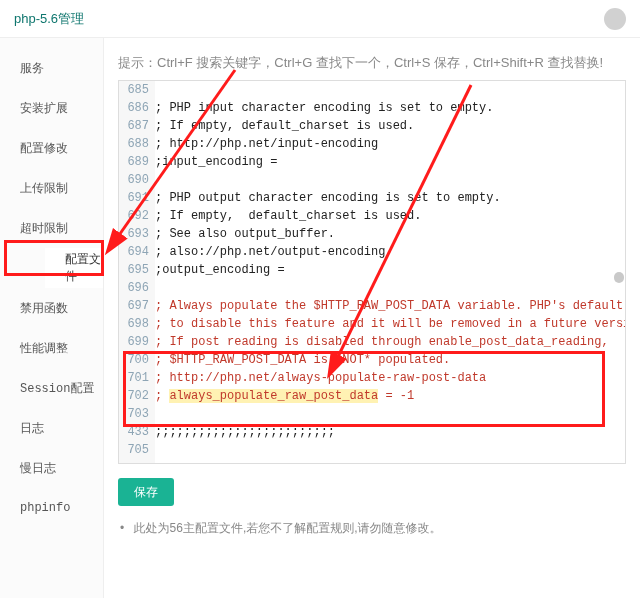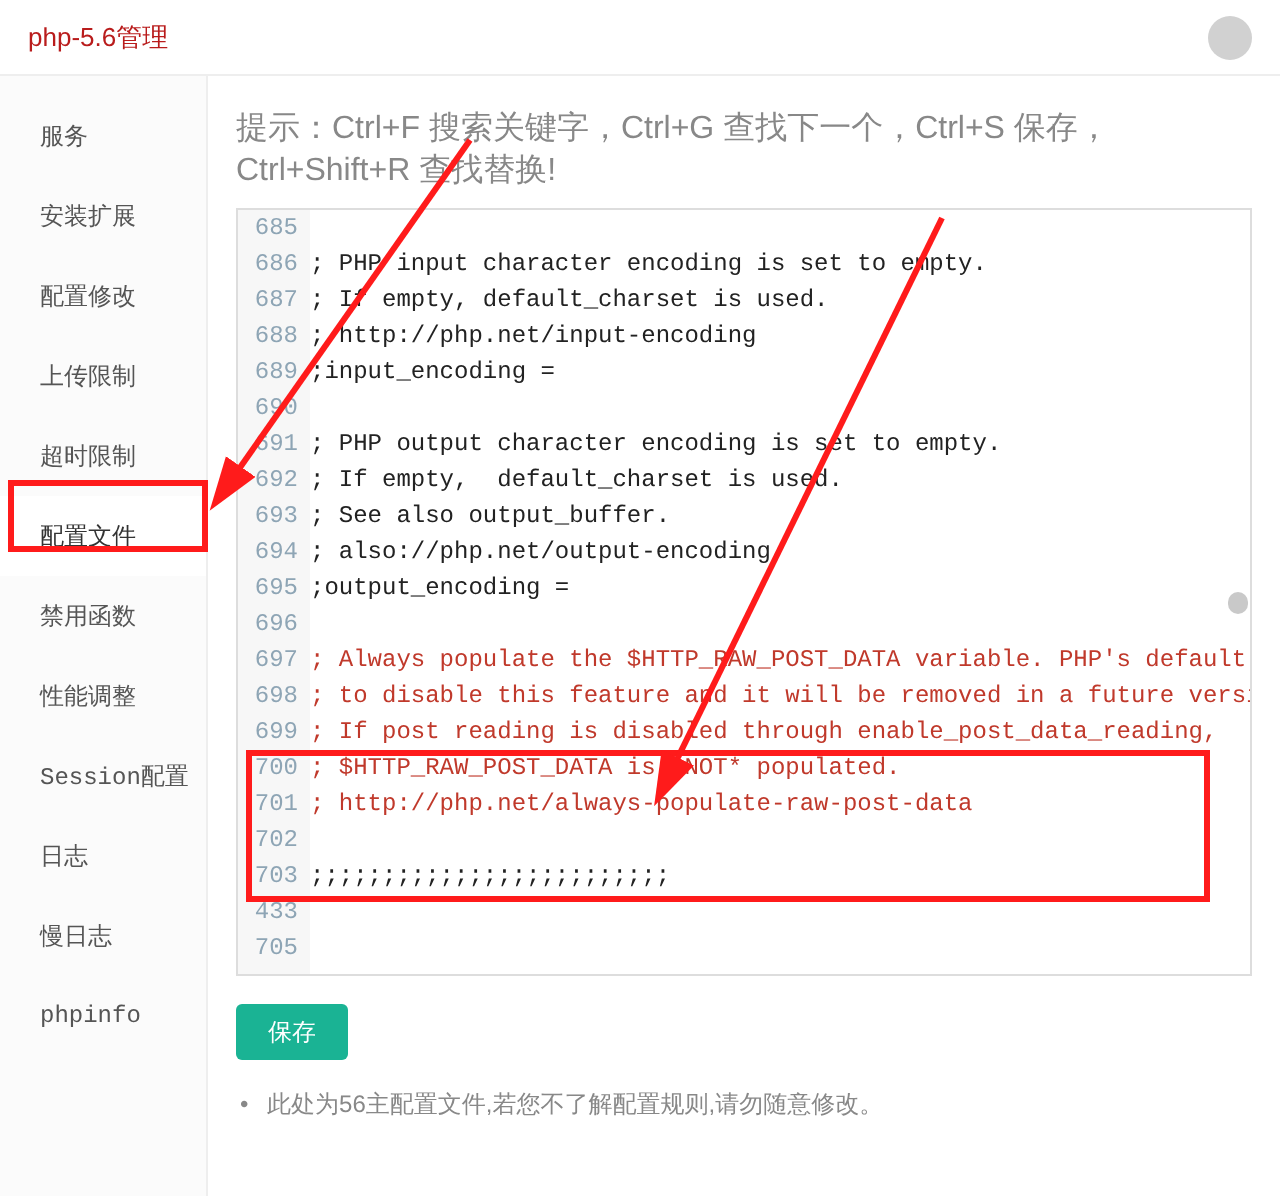--- a/index.html
+++ b/index.html
@@ -1,25 +1,25 @@
 <!DOCTYPE html>
 <html><head>
 <meta charset="utf-8">
 <style>
   * { box-sizing: border-box; }
   html, body { margin: 0; padding: 0; font-family: "Microsoft YaHei", Arial, sans-serif; background: #fff; }
   .app { width: 640px; height: 598px; position: relative; overflow: hidden; background: #fff; }
-  .header { height: 38px; border-bottom: 1px solid #eee; display: flex; align-items: center; justify-content: space-between; padding: 0 14px; font-size: 13px; color: #b91c1c; }
+  .header { height: 38px; border-bottom: 1px solid #eee; display: flex; align-items: center; justify-content: space-between; padding: 0 14px; font-size: 13px; color: #0f766e; }
   .close-circle { width: 22px; height: 22px; border-radius: 50%; background: #d1d1d1; position: relative; cursor: pointer; }
   .layout { display: flex; height: calc(100% - 38px); }
   .sidebar { width: 104px; background: #fbfbfb; border-right: 1px solid #eee; padding-top: 10px; }
   .nav-item { height: 40px; display: flex; align-items: center; padding-left: 20px; font-size: 12px; color: #555; cursor: pointer; font-family: Liberation Mono, monospace; }
-  .nav-item.active { background: #fff; color: #333; font-weight: 500; }
+  .nav-item.active { background: #fff; color: #333; font-weight: 500; margin-left: 45px; }
   .main { flex: 1; padding: 10px 14px 0 14px; overflow: hidden; position: relative; }
-  .tip { font-size: 16px; color: #888; padding: 6px 0 8px 0; }
+  .tip { font-size: 13px; color: #888; padding: 6px 0 8px 0; }
   .editor-viewport { border: 1px solid #ddd; height: 384px; position: relative; overflow: hidden; background: #fff; }
   .gutter { position: absolute; top: 0; bottom: 0; left: 0; width: 36px; background: #f7f7f7; border-right: 0px solid #eee; }
   .code-area { position: absolute; top: 0; bottom: 0; left: 36px; right: 0; }
   .line { height: 18px; line-height: 18px; white-space: pre; font-family: Liberation Mono, monospace; font-size: 12px; }
   .ln { color: #8ea5b5; text-align: right; padding-right: 6px; }
   .c-normal { color: #222; }
   .c-red { color: #c0392b; }
   .c-hl { background: #fff2b3; }
   .scrollbar-v { position: absolute; right: 1px; top: 1px; bottom: 1px; width: 10px; background: transparent; }
   .scrollbar-thumb { position: absolute; left: 0; width: 100%; background: #c9c9c9; border-radius: 5px; }
@@ -113,20 +113,21 @@
             <div class="line"><span class="c-normal">; If empty,  default_charset is used.</span></div>
             <div class="line"><span class="c-normal">; See also output_buffer.</span></div>
             <div class="line"><span class="c-normal">; also://php.net/output-encoding</span></div>
             <div class="line"><span class="c-normal">;output_encoding =</span></div>
             <div class="line"><span class="c-normal"></span></div>
             <div class="line"><span class="c-red">; Always populate the $HTTP_RAW_POST_DATA variable. PHP's default behavior</span></div>
             <div class="line"><span class="c-red">; to disable this feature and it will be removed in a future version.</span></div>
             <div class="line"><span class="c-red">; If post reading is disabled through enable_post_data_reading,</span></div>
             <div class="line"><span class="c-red">; $HTTP_RAW_POST_DATA is *NOT* populated.</span></div>
             <div class="line"><span class="c-red">; http://php.net/always-populate-raw-post-data</span></div>
+            <div class="line"><span class="c-red">; </span><span class="c-red c-hl">always_populate_raw_post_data</span><span class="c-red"> = -1</span></div>
             <div class="line"><span class="c-normal"></span></div>
             <div class="line"><span class="c-normal">;;;;;;;;;;;;;;;;;;;;;;;;;</span></div>
             <div class="line"><span class="c-normal"></span></div>
           </div>
         <div class="scrollbar-v">
           <div class="scrollbar-thumb" id="thumb" style="top: 50%; height: 3%;"></div>
         </div>
 
         <div class="box-outline" id="editor-box" style="left: 4px; top: 270px; width: 482px; height: 76px;"></div>
 

